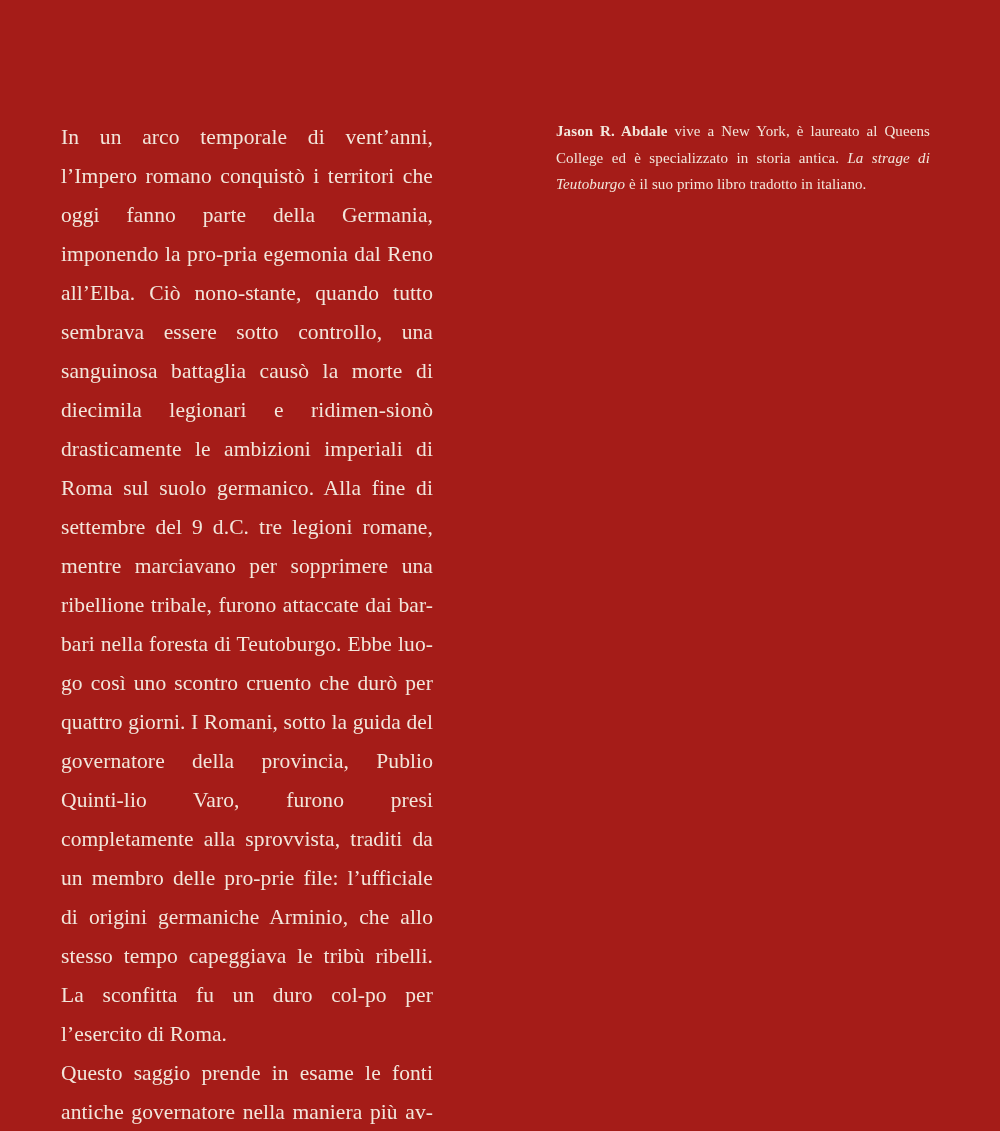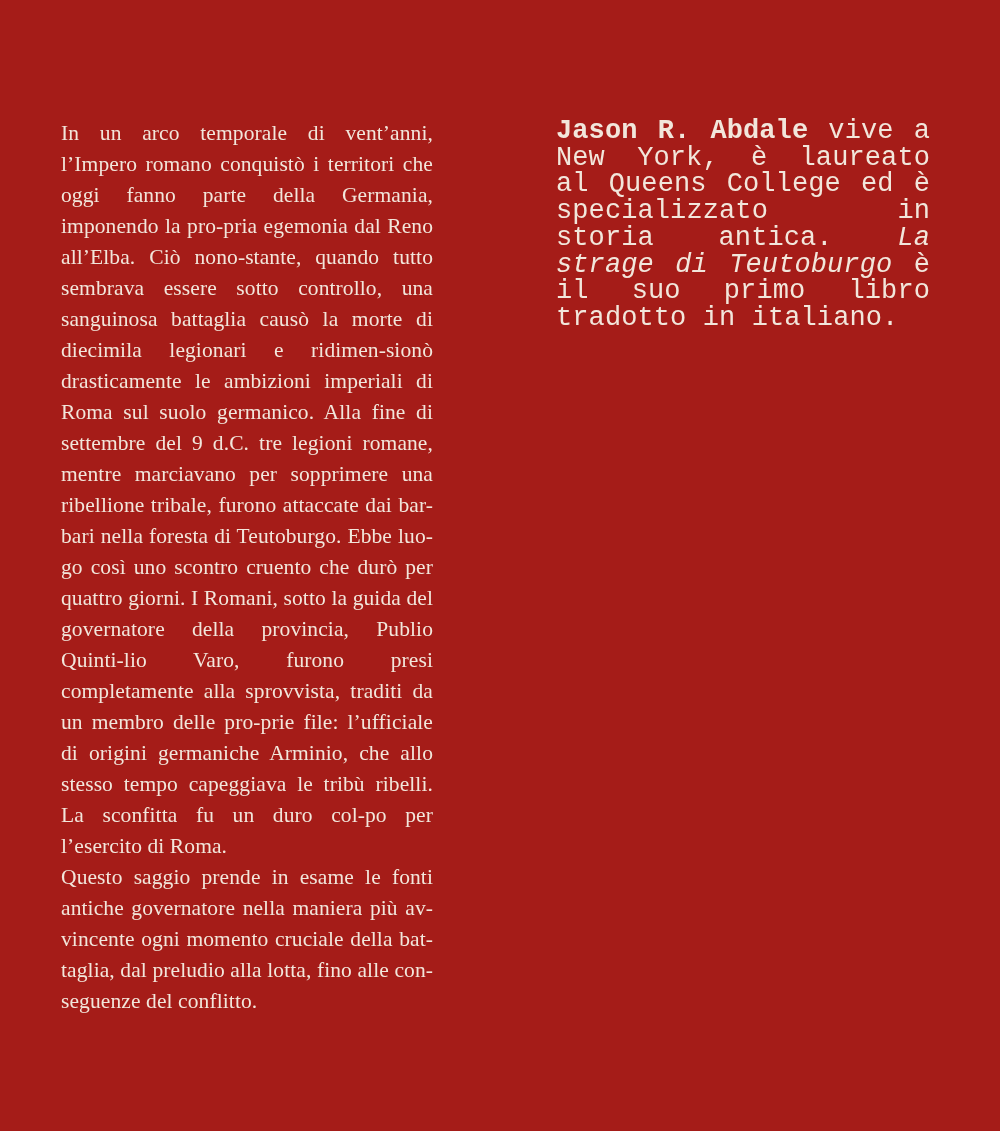--- a/index.html
+++ b/index.html
@@ -29,34 +29,33 @@
     width: 372px;
   }
   .col-right {
     left: 556px;
     top: 118px;
     width: 374px;
   }
   .blurb-para {
     margin: 0;
     font-size: 21.5px;
-    line-height: 31px;
+    line-height: 39px;
     text-align: justify;
     text-justify: inter-word;
     hyphens: manual;
     letter-spacing: 0.1px;
   }
   .bio-para {
     margin: 0;
-    font-size: 27px;
+    font-size: 15px;
     line-height: 26.7px;
     text-align: justify;
     text-justify: inter-word;
     letter-spacing: 0.1px;
-    font-family: Liberation Mono, monospace;
   }
   .author-name {
     font-weight: bold;
   }
   .book-title {
     font-style: italic;
   }
 </style>
 </head>
 <body>

